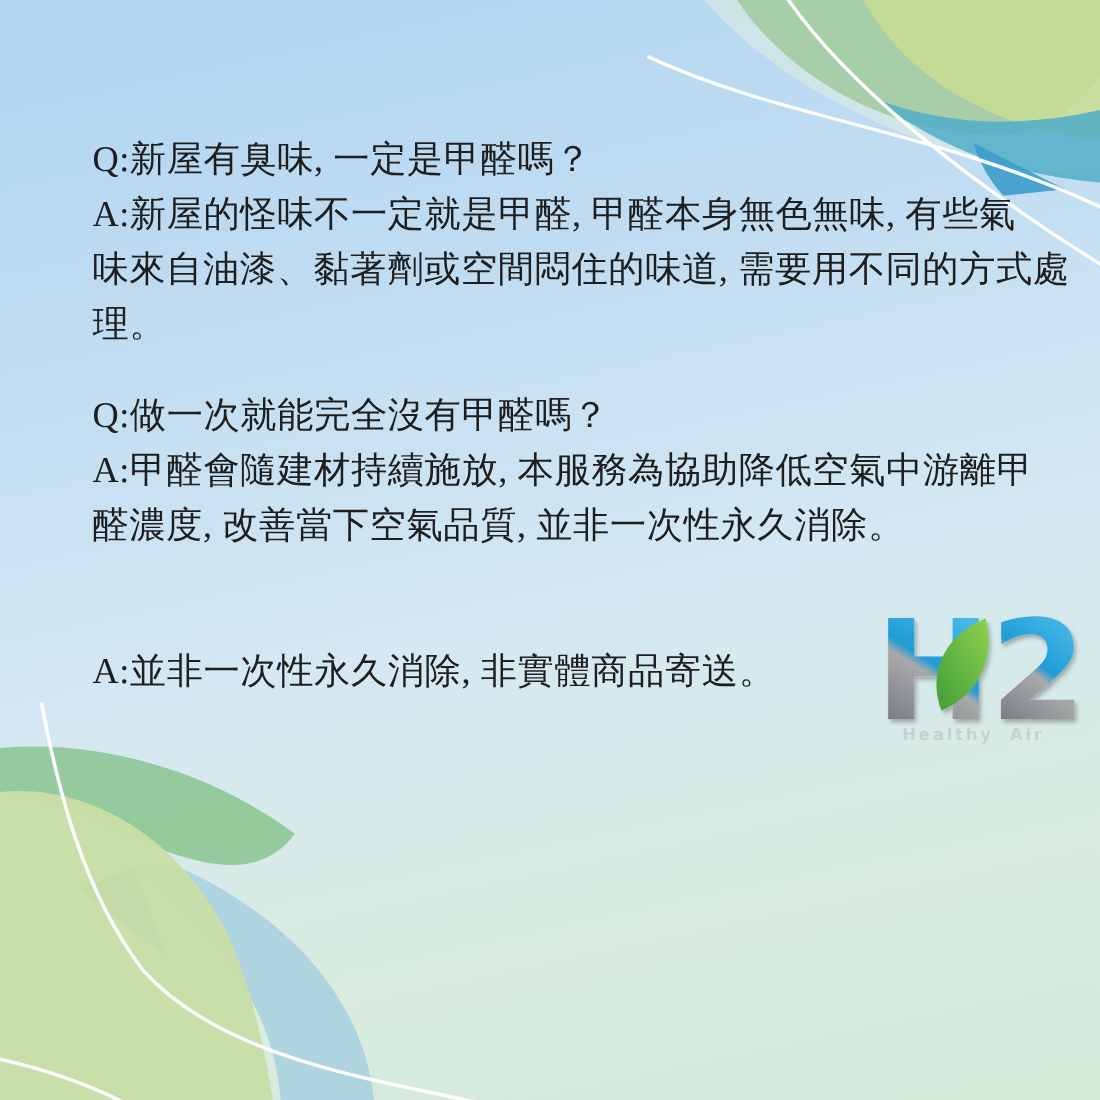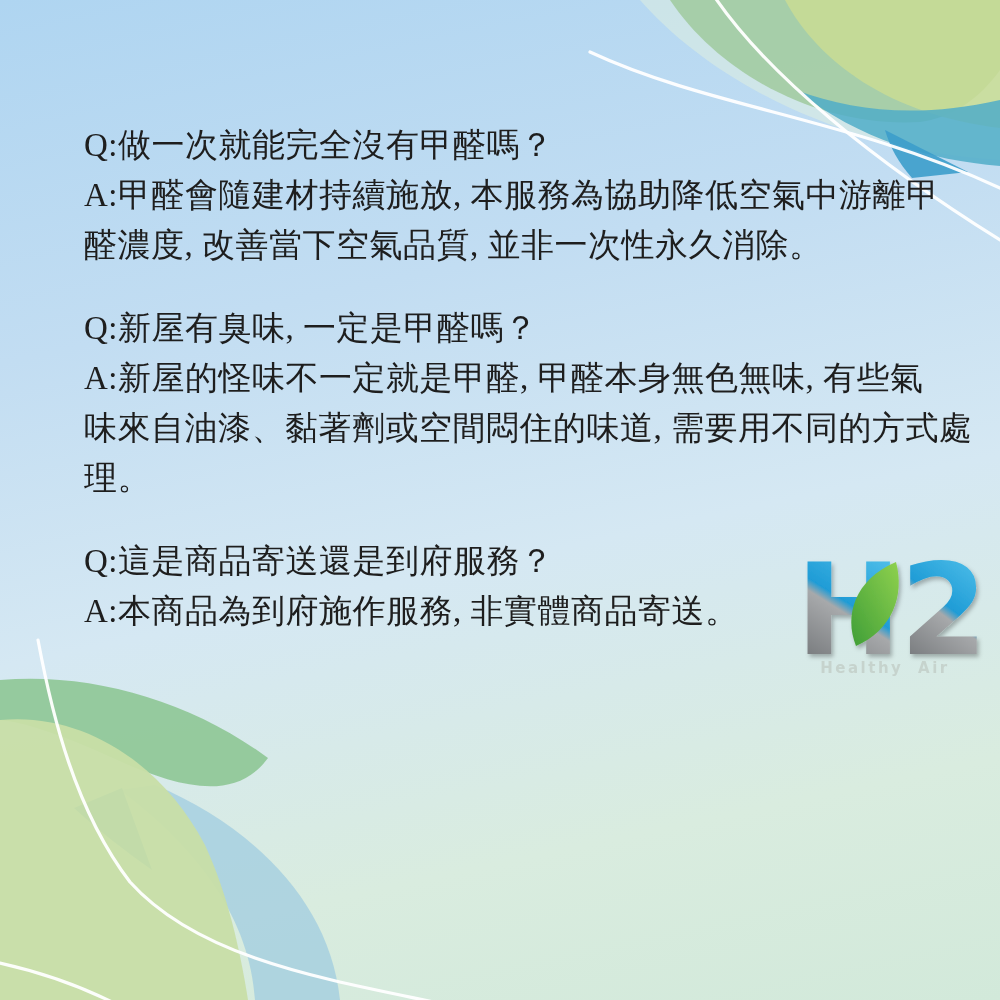--- a/index.html
+++ b/index.html
@@ -42,33 +42,33 @@
     <path d="M 0,60 C 90,52 190,80 268,138 C 230,190 160,160 95,130 C 60,115 25,102 0,100 Z" opacity="0.9" fill="#8ec695"></path>
     <path d="M 120,170 C 200,230 250,300 255,380 L 340,380 C 330,280 250,205 155,165 Z" opacity="0.7" fill="#9ccbe0"></path>
     <path d="M 74,188 L 122,168 L 152,250 C 125,231 98,210 74,188 Z" opacity="0.92" fill="#4697d2"></path>
     <path d="M 0,100 C 80,92 160,140 205,225 C 228,275 240,330 248,380 L 0,380 Z" opacity="0.95" fill="#c8dea6"></path>
     <path class="wave-line" d="M 38,20 C 52,95 75,190 130,262 C 200,340 330,360 448,385" stroke="#ffffff"></path>
     <path class="wave-line" d="M 0,343 C 40,352 80,366 112,382" stroke="#ffffff"></path>
   </svg>
 
   <div class="faq">
     <p>
-      <span class="line">Q:做一次就能完全沒有甲醛嗎？</span><br>
-      <span class="line">A:甲醛會隨建材持續施放, 本服務為協助降低空氣中游離甲</span><br>
-      <span class="line">醛濃度, 改善當下空氣品質, 並非一次性永久消除。</span>
-    </p>
-    <p>
       <span class="line">Q:新屋有臭味, 一定是甲醛嗎？</span><br>
       <span class="line">A:新屋的怪味不一定就是甲醛, 甲醛本身無色無味, 有些氣</span><br>
       <span class="line">味來自油漆、黏著劑或空間悶住的味道, 需要用不同的方式處</span><br>
       <span class="line">理。</span>
     </p>
     <p>
-      <span class="line">Q:這是商品寄送還是到府服務？</span><br>
-      <span class="line">A:本商品為到府施作服務, 非實體商品寄送。</span>
+      <span class="line">Q:做一次就能完全沒有甲醛嗎？</span><br>
+      <span class="line">A:甲醛會隨建材持續施放, 本服務為協助降低空氣中游離甲</span><br>
+      <span class="line">醛濃度, 改善當下空氣品質, 並非一次性永久消除。</span>
+    </p>
+    <p>
+      <br>
+      <span class="line">A:並非一次性永久消除, 非實體商品寄送。</span>
     </p>
   </div>
 
   <div class="logo">
     <svg viewBox="0 0 205 148">
       <defs>
         <linearGradient id="letgrad" x1="0.7" y1="0" x2="0.25" y2="1">
           <stop offset="0" stop-color="#55c3ec"></stop>
           <stop offset="0.45" stop-color="#1f9cd6"></stop>
           <stop offset="0.52" stop-color="#a7a9ab"></stop>

